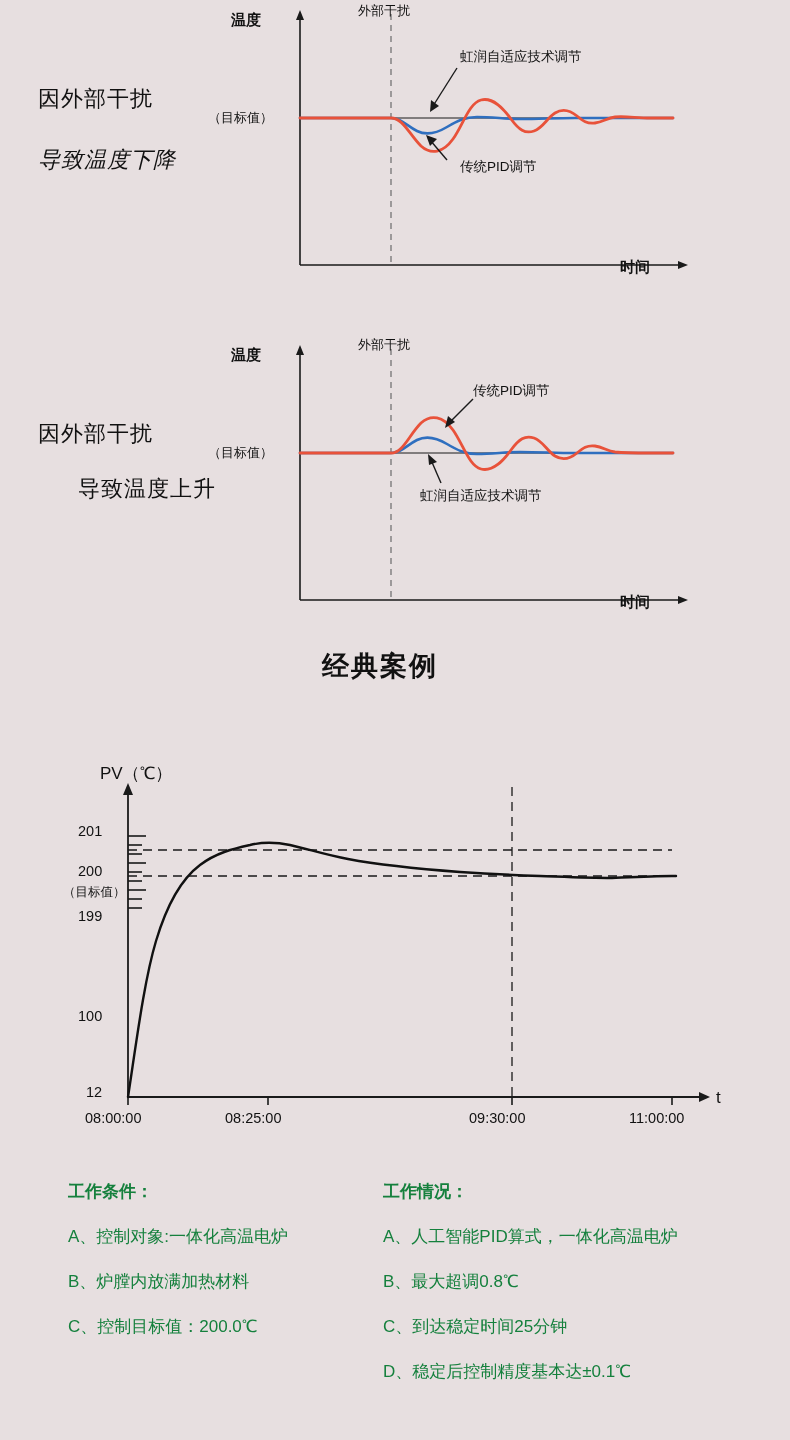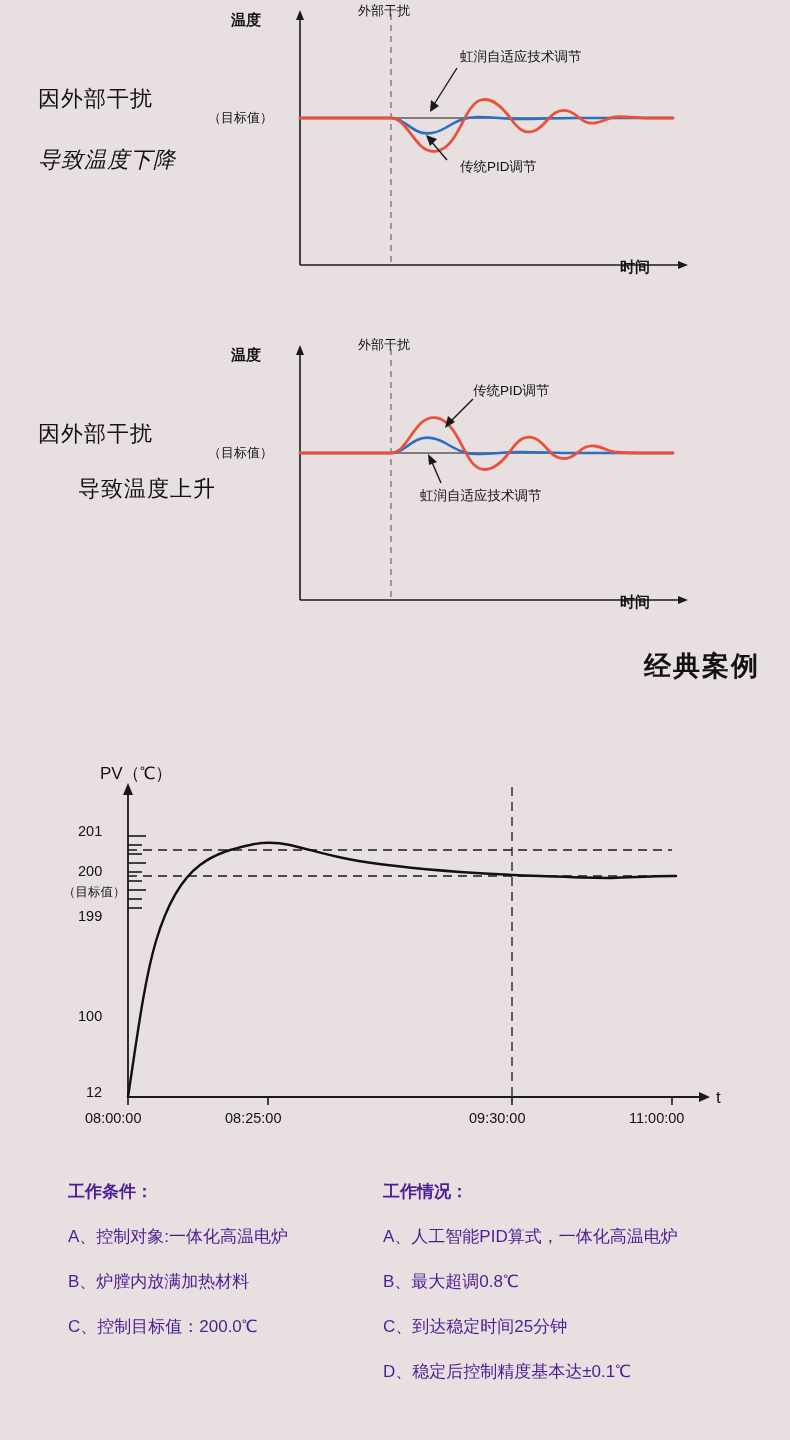--- a/index.html
+++ b/index.html
@@ -49,21 +49,21 @@
     font-size: 15px;
     font-weight: bold;
     color: #111;
     white-space: nowrap;
   }
 
   
   .h-title {
     position: absolute;
     width: 760px;
-    text-align: right;
+    text-align: center;
     font-size: 27px;
     font-weight: bold;
     letter-spacing: 2px;
     color: #111;
   }
   .h-sub {
     position: absolute;
     width: 790px;
     text-align: center;
     font-size: 23px;
@@ -84,21 +84,21 @@
     position: absolute;
     font-size: 14.5px;
     color: #111;
     white-space: nowrap;
   }
 
   
   .col {
     position: absolute;
     font-size: 17px;
-    color: #4c1d95;
+    color: #15803d;
   }
   .col .hd {
     font-weight: bold;
     margin-bottom: 22px;
     white-space: nowrap;
   }
   .col .li {
     margin-bottom: 22px;
     white-space: nowrap;
   }

